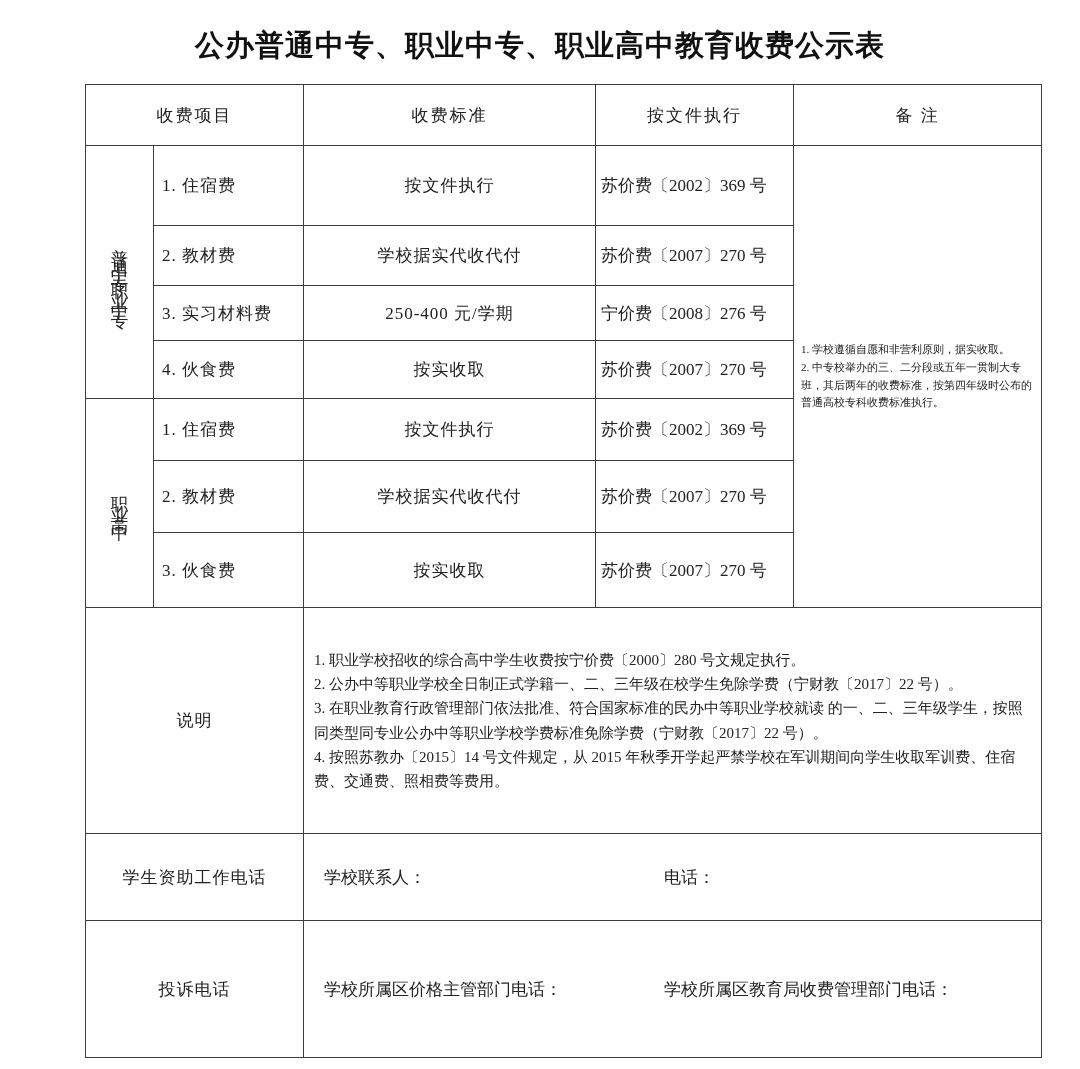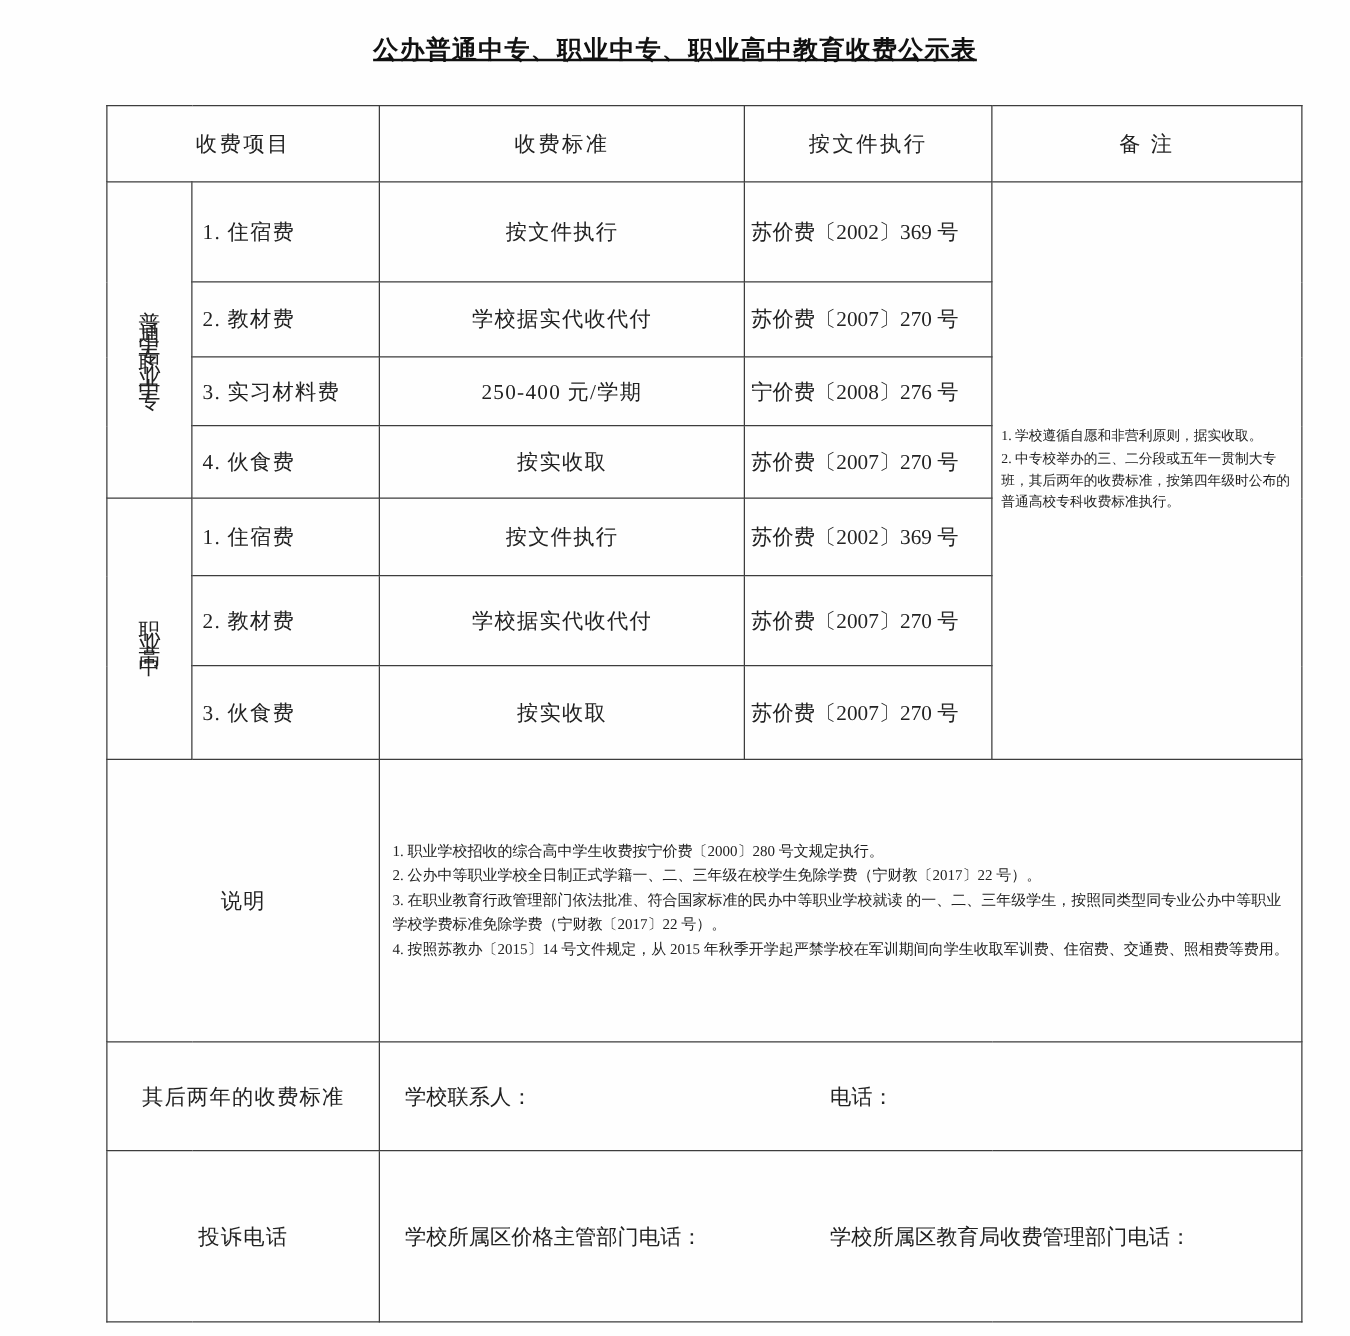--- a/index.html
+++ b/index.html
@@ -10,25 +10,24 @@
     color: #1c1c1c;
     position: relative;
     overflow: hidden;
   }
   .page { position: absolute; inset: 0; background: #fefefe; }
 
   .doc-title {
     position: absolute;
     top: 26px; left: 0; width: 100%;
     text-align: center;
-    font-size: 20px;
+    font-size: 29px;
     font-weight: bold;
     letter-spacing: 1px;
     color: #111;
-    text-decoration: underline;
   }
 
   table.fee-table {
     position: absolute;
     left: 62px; top: 84px;
     width: 956px;
     border-collapse: collapse;
     table-layout: fixed;
     font-size: 17px;
     color: #222;
@@ -60,21 +59,21 @@
     vertical-align: middle;
     line-height: 1.62;
     font-size: 11px;
   }
   td.notes-label-cell, td.phone-label-cell { text-align: center; letter-spacing: 1px; }
   td.notes-cell {
     text-align: left;
     padding: 10px 8px 10px 10px;
     vertical-align: middle;
     line-height: 1.62;
-    font-size: 12px;
+    font-size: 15px;
   }
   td.phone-cell { text-align: left; padding-left: 20px; }
   .phone-first { display: inline-block; width: 340px; }
 </style>
 </head>
 <body>
 
 <div class="page">
 
   <div class="doc-title">公办普通中专、职业中专、职业高中教育收费公示表</div>
@@ -147,21 +146,21 @@
       <td class="notes-label-cell" colspan="2">说明</td>
       <td class="notes-cell" colspan="3">
         <div>1. 职业学校招收的综合高中学生收费按宁价费〔2000〕280 号文规定执行。</div>
         <div>2. 公办中等职业学校全日制正式学籍一、二、三年级在校学生免除学费（宁财教〔2017〕22 号）。</div>
         <div>3. 在职业教育行政管理部门依法批准、符合国家标准的民办中等职业学校就读 的一、二、三年级学生，按照同类型同专业公办中等职业学校学费标准免除学费（宁财教〔2017〕22 号）。</div>
         <div>4. 按照苏教办〔2015〕14 号文件规定，从 2015 年秋季开学起严禁学校在军训期间向学生收取军训费、住宿费、交通费、照相费等费用。</div>
       </td>
     </tr>
 
     <tr style="height:87px">
-      <td class="phone-label-cell" colspan="2">其后两年的收费标准</td>
+      <td class="phone-label-cell" colspan="2">学生资助工作电话</td>
       <td class="phone-cell" colspan="3">
         <span class="phone-first">学校联系人：</span><span>电话：</span>
       </td>
     </tr>
 
     <tr style="height:137px">
       <td class="phone-label-cell" colspan="2">投诉电话</td>
       <td class="phone-cell" colspan="3">
         <span class="phone-first">学校所属区价格主管部门电话：</span><span>学校所属区教育局收费管理部门电话：</span>
       </td>

